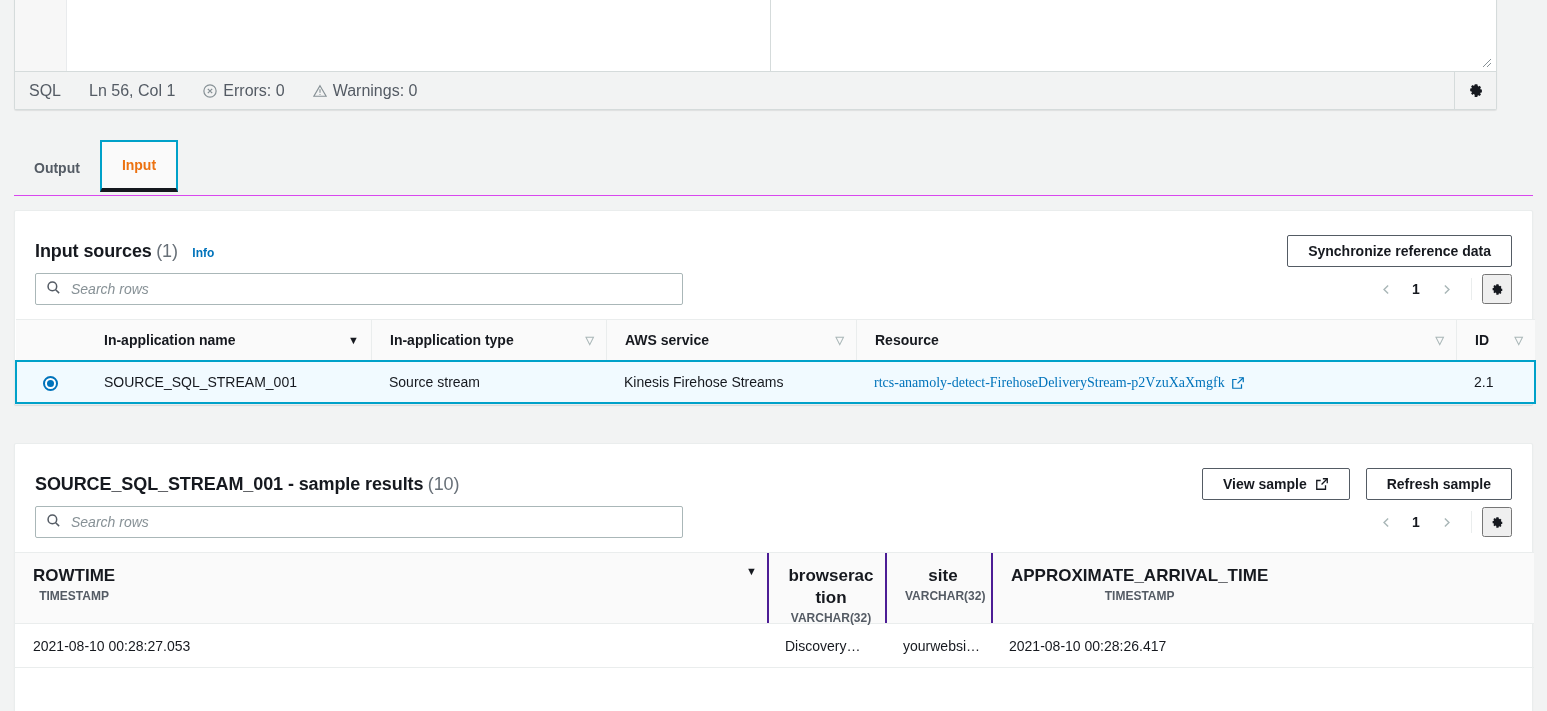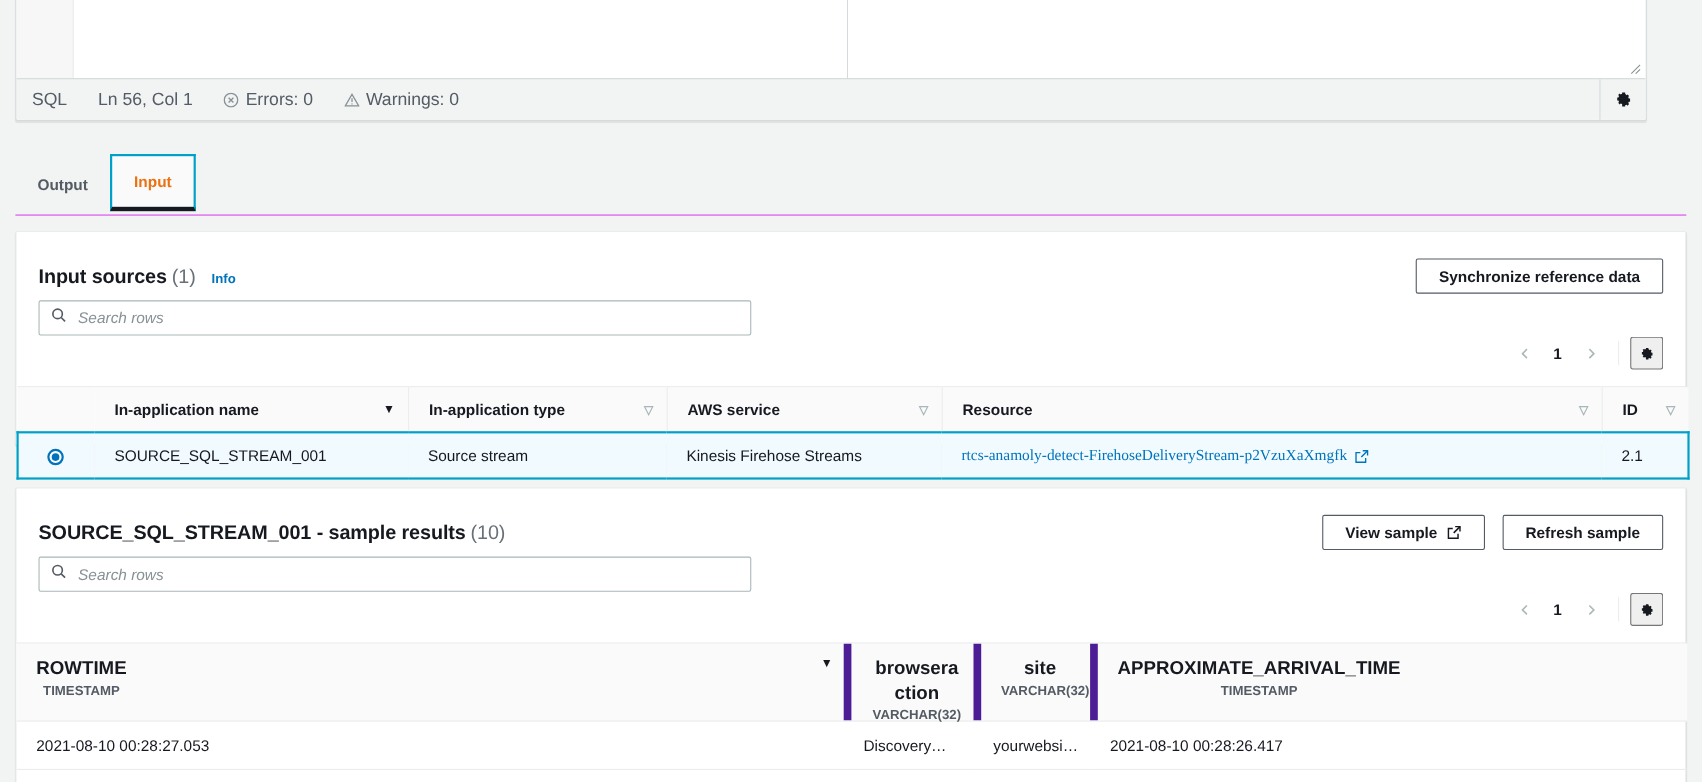--- a/index.html
+++ b/index.html
@@ -171,22 +171,22 @@
     display: inline-flex;
     align-items: center;
     gap: 8px;
     cursor: pointer;
     font-family: "Liberation Sans", sans-serif;
   }
 
   
   .filter-row {
     display: flex;
+    align-items: center;
     padding: 0 20px 14px 20px;
-    flex-direction: column;
   }
   .search-box {
     width: 648px;
     height: 32px;
     border: 1px solid #aab7b8;
     border-radius: 2px;
     background: #fff;
     display: flex;
     align-items: center;
     padding: 0 10px;
@@ -297,21 +297,21 @@
     border-bottom: 1px solid #eaeded;
     padding: 0;
     vertical-align: top;
     height: 70px;
   }
   .sh-inner {
     display: flex;
     align-items: flex-start;
     height: 70px;
     padding: 12px 10px 0 18px;
-    border-left: 7px solid #4c1d95;
+    border-left: 2px solid #4c1d95;
   }
   .sh-inner.first { border-left: none; }
   .sh-text { min-width: 0; }
   .sh-name {
     font-size: 17px;
     font-weight: bold;
     color: #16191f;
     line-height: 22px;
     word-break: break-word;
   }

